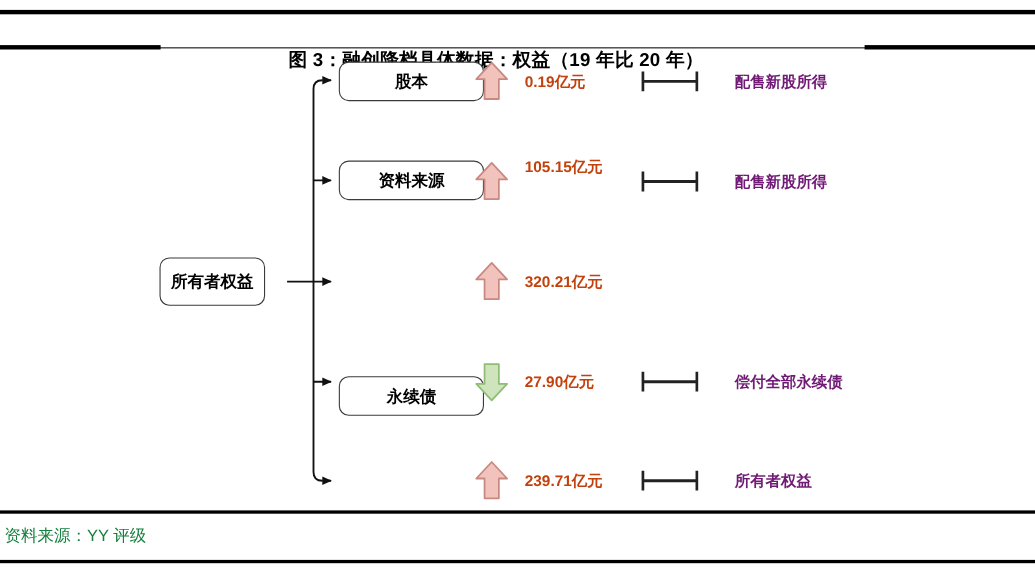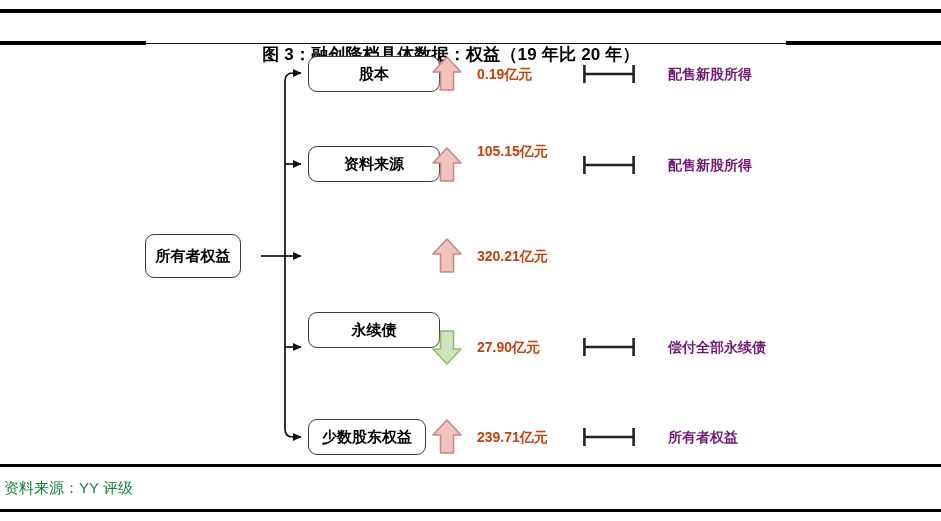--- a/index.html
+++ b/index.html
@@ -223,39 +223,36 @@
   <div class="note" style="top:109px">配售新股所得</div>
 
   <div class="ind" style="top:191px">
     <svg viewBox="0 0 34 38">
         <path d="M17,2 L31,17 L23.5,17 L23.5,35 L10.5,35 L10.5,17 L3,17 Z" fill="#f2c3bd" stroke="#c98880" stroke-width="1.6" stroke-linejoin="round"></path>
       </svg>
   </div>
   <div class="value" style="top:200px">320.21亿元</div>
   <div class="note" style="top:200px"></div>
 
-  <div class="node node-leaf" style="top:266px">
+  <div class="node node-leaf" style="top:296px">
     <span>永续债</span>
   </div>
   <div class="ind" style="top:282px">
     <svg viewBox="0 0 34 38">
         <path d="M17,36 L3,21 L10.5,21 L10.5,3 L23.5,3 L23.5,21 L31,21 Z" fill="#cfe3bc" stroke="#8fbd73" stroke-width="1.6" stroke-linejoin="round"></path>
       </svg>
   </div>
   <div class="value" style="top:291px">27.90亿元</div>
   <div class="bracket" style="top:290px">
     <svg viewBox="0 0 52 22">
         <path d="M1.4,2 L1.4,20 M1.4,11 L50.6,11 M50.6,2 L50.6,20" stroke="#222222" stroke-width="2.6" fill="none"></path>
       </svg>
   </div>
   <div class="note" style="top:291px">偿付全部永续债</div>
 
-  <div class="node node-leaf leaf-wide" style="top:373px">
-    <span>少数股东权益</span>
-  </div>
   <div class="ind" style="top:372px">
     <svg viewBox="0 0 34 38">
         <path d="M17,2 L31,17 L23.5,17 L23.5,35 L10.5,35 L10.5,17 L3,17 Z" fill="#f2c3bd" stroke="#c98880" stroke-width="1.6" stroke-linejoin="round"></path>
       </svg>
   </div>
   <div class="value" style="top:381px">239.71亿元</div>
   <div class="bracket" style="top:380px">
     <svg viewBox="0 0 52 22">
         <path d="M1.4,2 L1.4,20 M1.4,11 L50.6,11 M50.6,2 L50.6,20" stroke="#222222" stroke-width="2.6" fill="none"></path>
       </svg>

